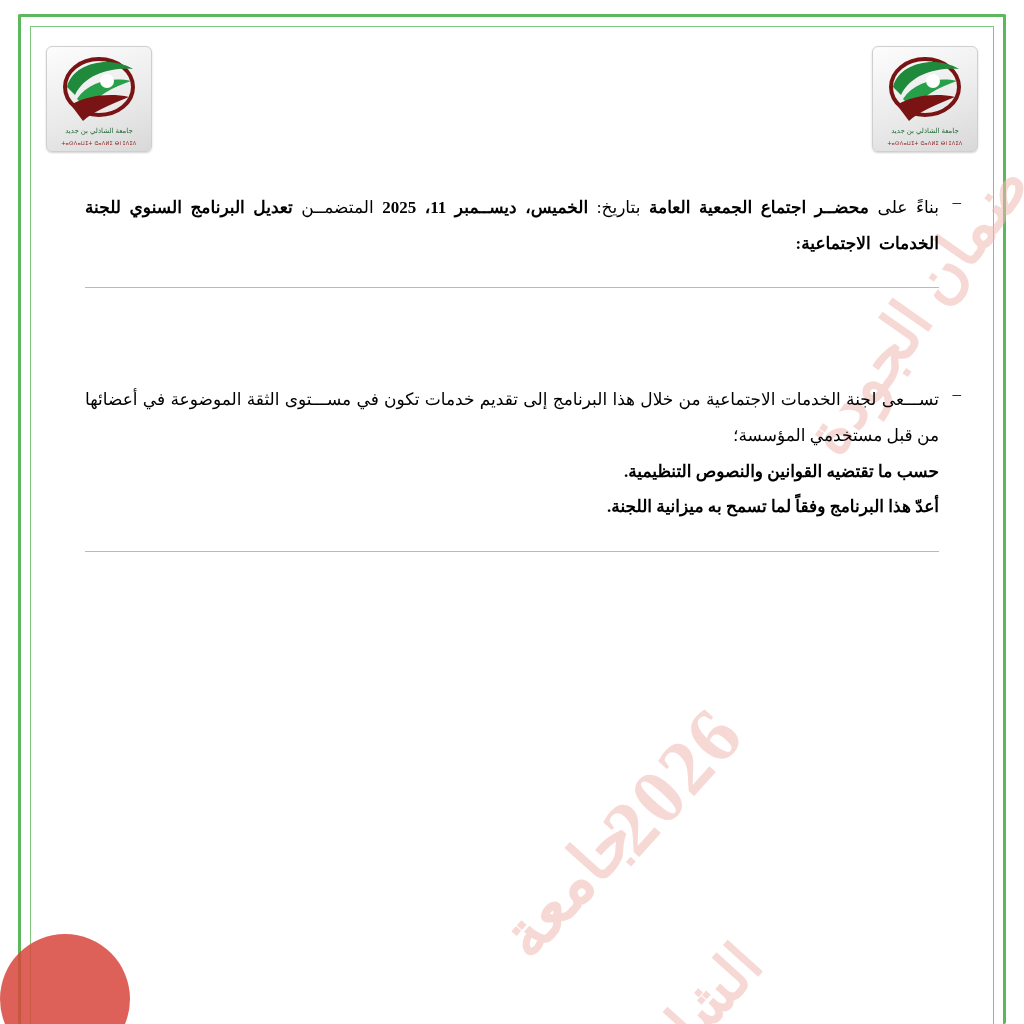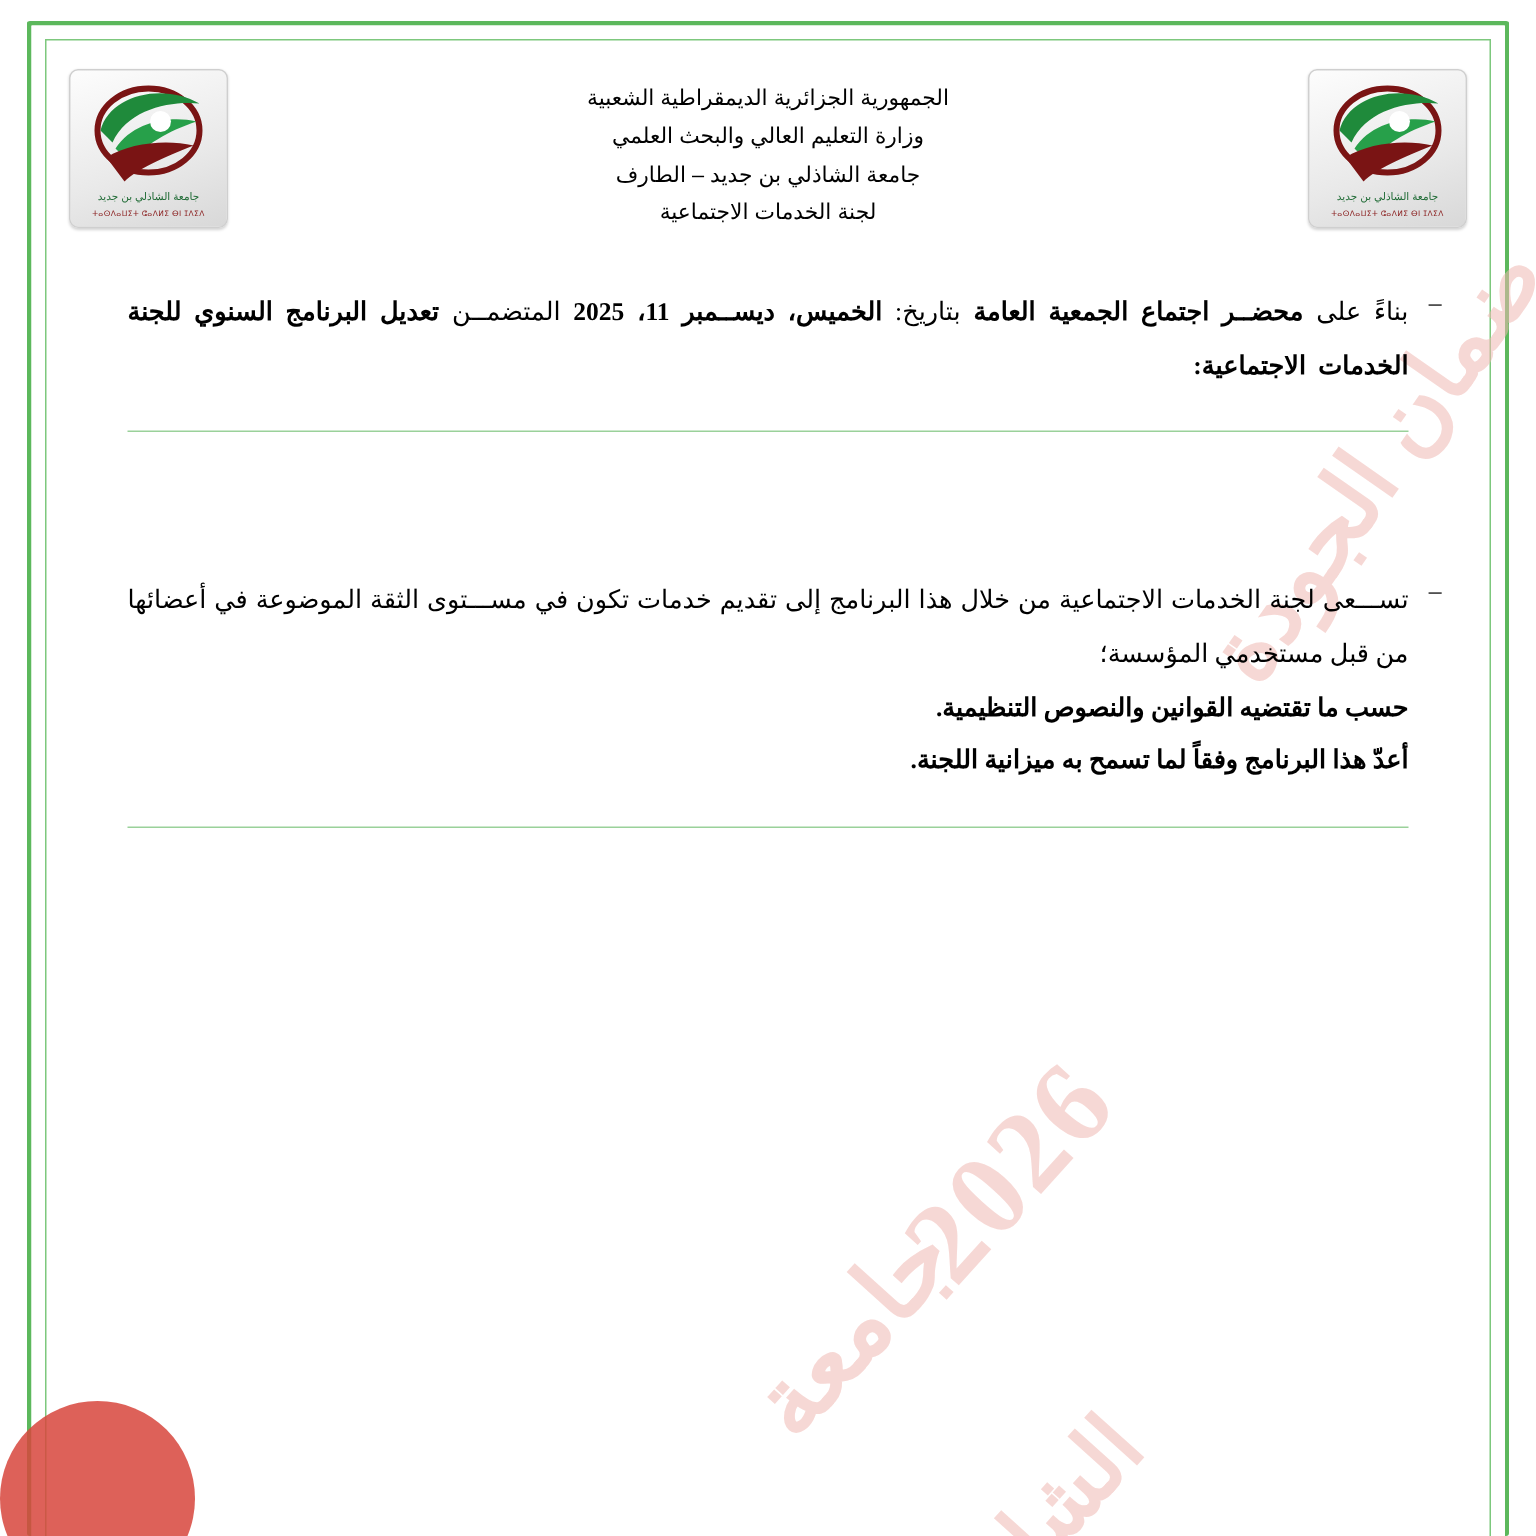--- a/index.html
+++ b/index.html
@@ -181,26 +181,20 @@
         <ellipse cx="52" cy="40" rx="34" ry="28" fill="none" stroke="#7a1414" stroke-width="4"></ellipse>
         <path d="M20 40 C26 16, 62 8, 86 22 C66 20, 38 26, 28 48 Z" fill="#1f8a3b"></path>
         <path d="M30 52 C42 34, 66 30, 84 34 C66 40, 48 50, 40 62 Z" fill="#27a04a"></path>
         <path d="M24 58 C40 48, 64 46, 82 50 C62 58, 44 66, 36 74 Z" fill="#7a1414"></path>
         <circle cx="60" cy="34" r="7" fill="#ffffff"></circle>
       </svg>
       <div class="logo-caption">جامعة الشاذلي بن جديد</div>
       <div class="logo-caption2">ⵜⴰⵙⴷⴰⵡⵉⵜ ⵛⴰⴷⵍⵉ ⴱⵏ ⵊⴷⵉⴷ</div>
     </div>
 
-    <div class="header-text">
-      <div>الجمهورية الجزائرية الديمقراطية الشعبية</div>
-      <div>وزارة التعليم العالي والبحث العلمي</div>
-      <div>جامعة الشاذلي بن جديد – الطارف</div>
-      <div>لجنة الخدمات الاجتماعية</div>
-    </div>
   </div>
 
   <div class="content">
 
     <div class="block">
       <span class="dash">–</span>
       <p class="para just-stretch">
         <span>بناءً على </span><span class="b">محضــر اجتماع الجمعية العامة</span><span> بتاريخ:  </span><span class="b">الخميس، ديســمبر 11، 2025</span><span> المتضمــن </span><span class="b">تعديل البرنامج السنوي للجنة الخدمات الاجتماعية:</span>
       </p>
     </div>

